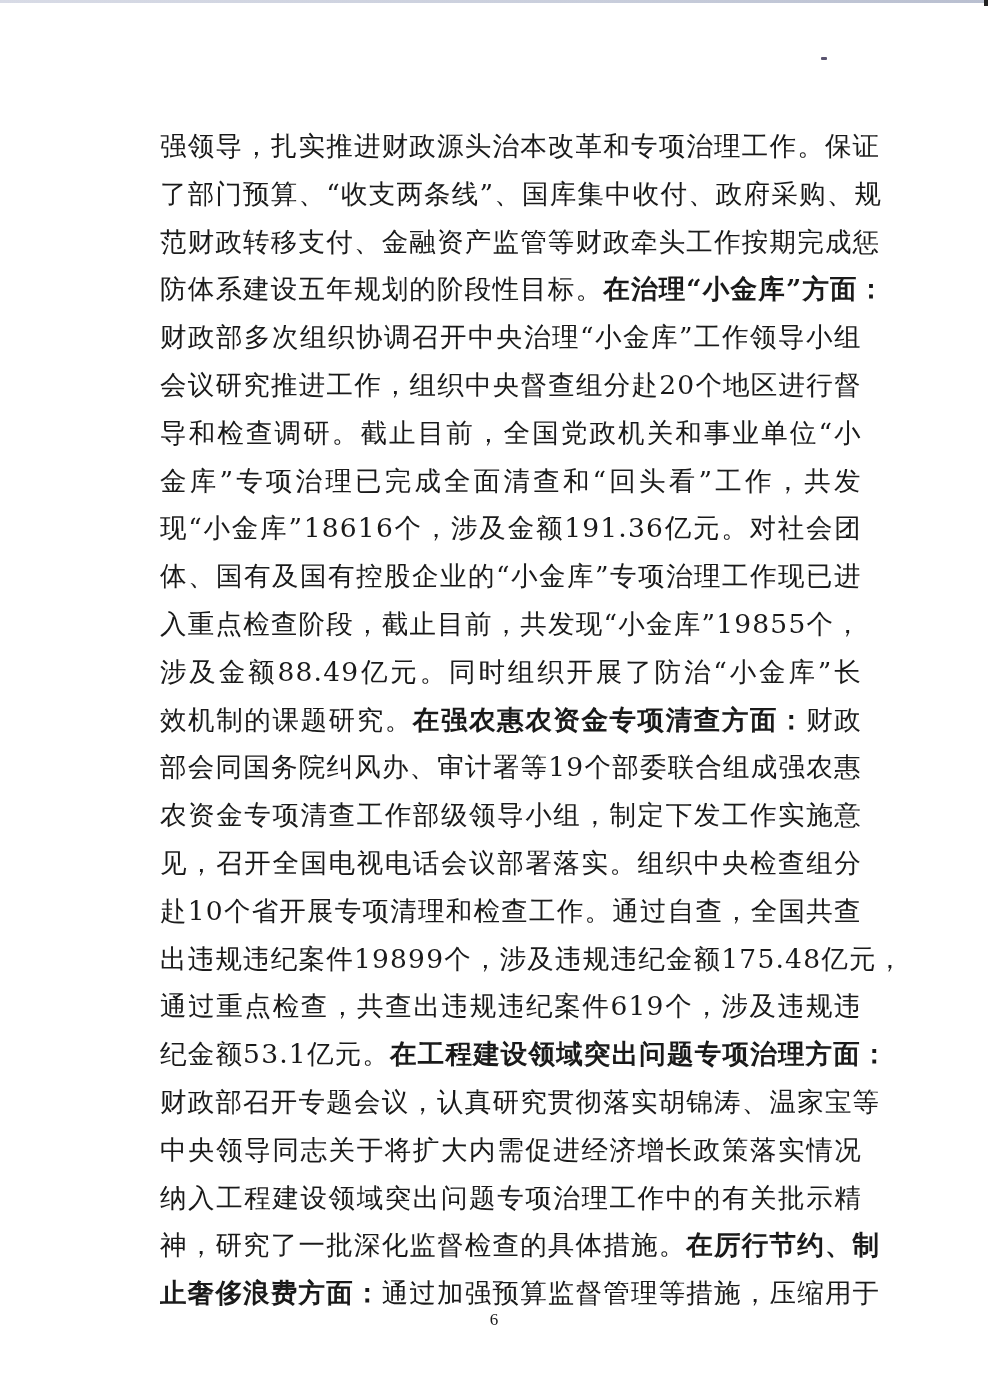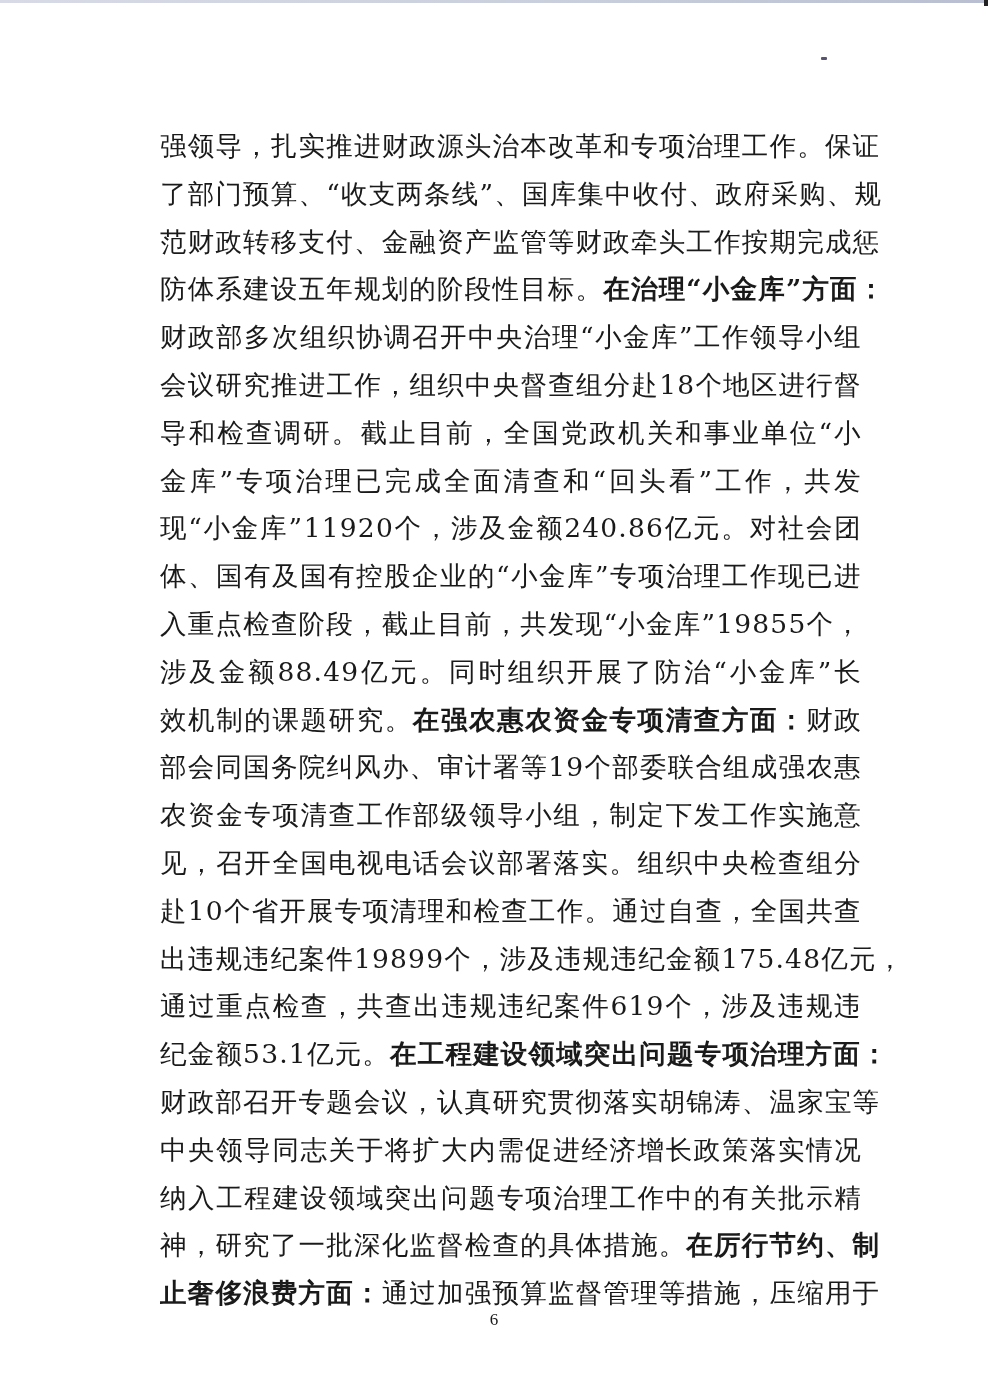--- a/index.html
+++ b/index.html
@@ -190,21 +190,21 @@
       <span>，</span>
       <span>组</span>
       <span>织</span>
       <span>中</span>
       <span>央</span>
       <span>督</span>
       <span>查</span>
       <span>组</span>
       <span>分</span>
       <span>赴</span>
-      <span>18</span>
+      <span>20</span>
       <span>个</span>
       <span>地</span>
       <span>区</span>
       <span>进</span>
       <span>行</span>
       <span>督</span>
     </div>
     <div class="line">
       <span>导</span>
       <span>和</span>
@@ -259,28 +259,28 @@
       <span>共</span>
       <span>发</span>
     </div>
     <div class="line">
       <span>现</span>
       <span>“</span>
       <span>小</span>
       <span>金</span>
       <span>库</span>
       <span>”</span>
-      <span>11920</span>
+      <span>18616</span>
       <span>个</span>
       <span>，</span>
       <span>涉</span>
       <span>及</span>
       <span>金</span>
       <span>额</span>
-      <span>240.86</span>
+      <span>191.36</span>
       <span>亿</span>
       <span>元</span>
       <span>。</span>
       <span>对</span>
       <span>社</span>
       <span>会</span>
       <span>团</span>
     </div>
     <div class="line">
       <span>体</span>

